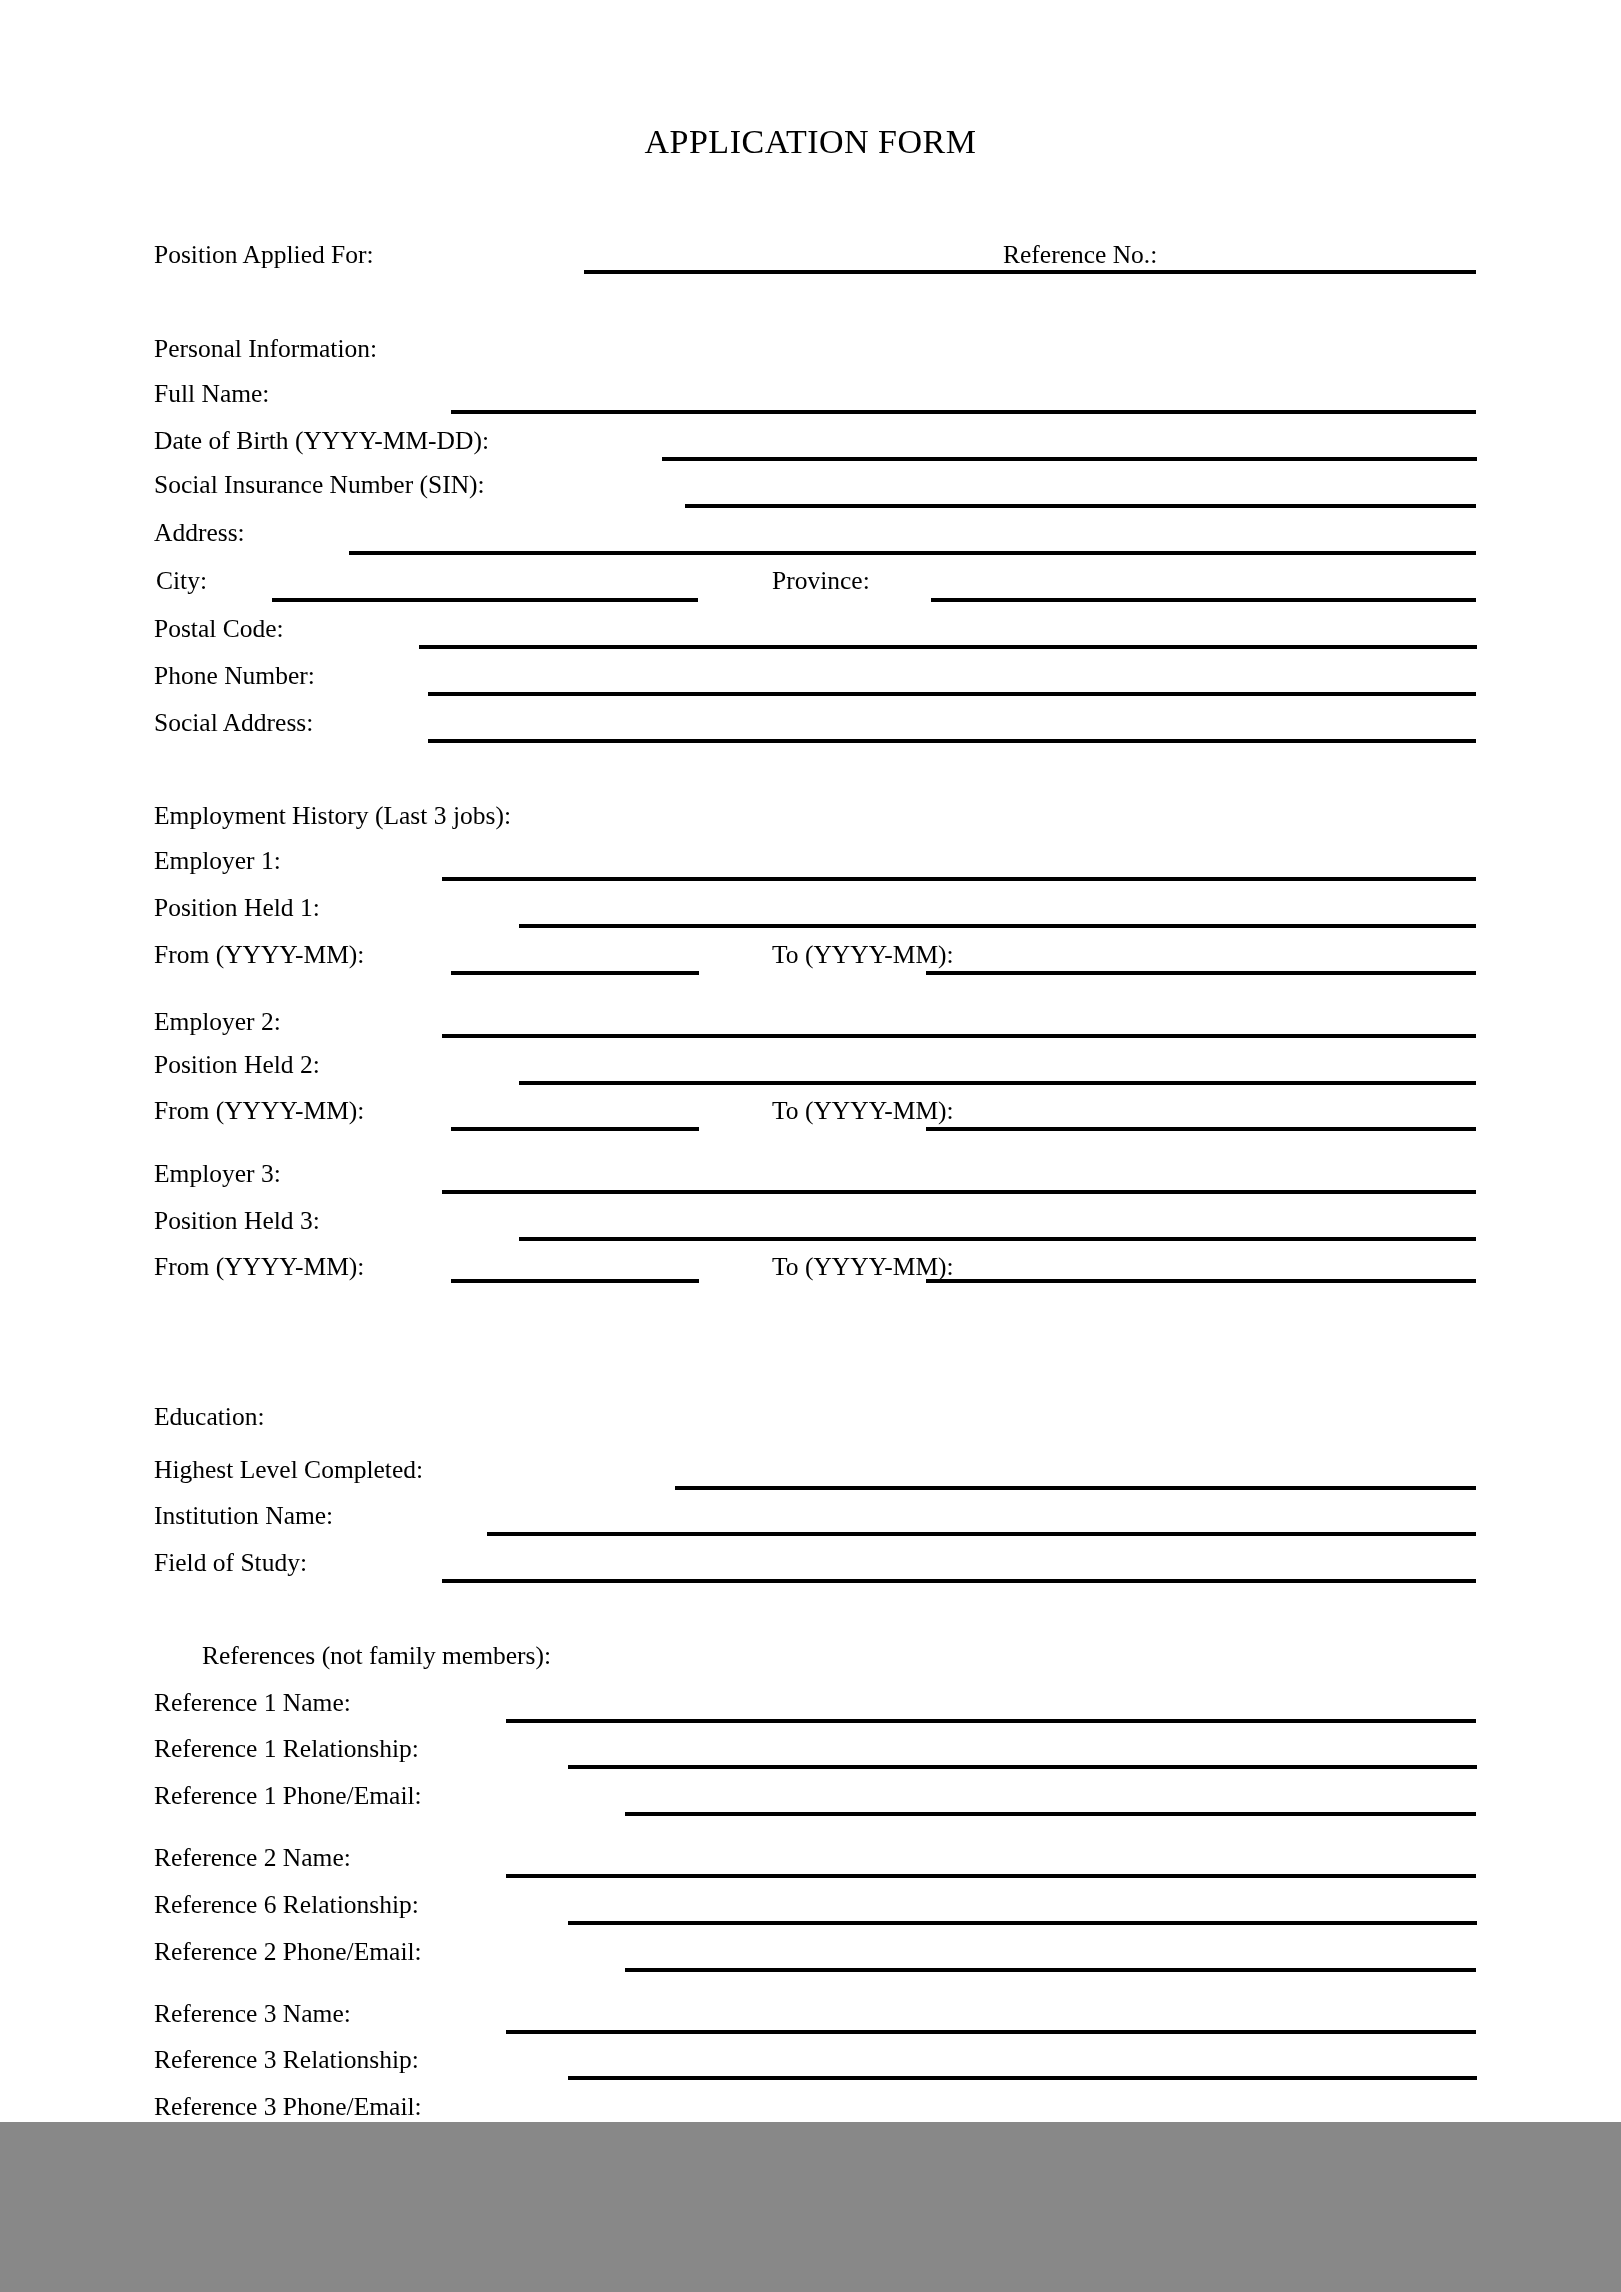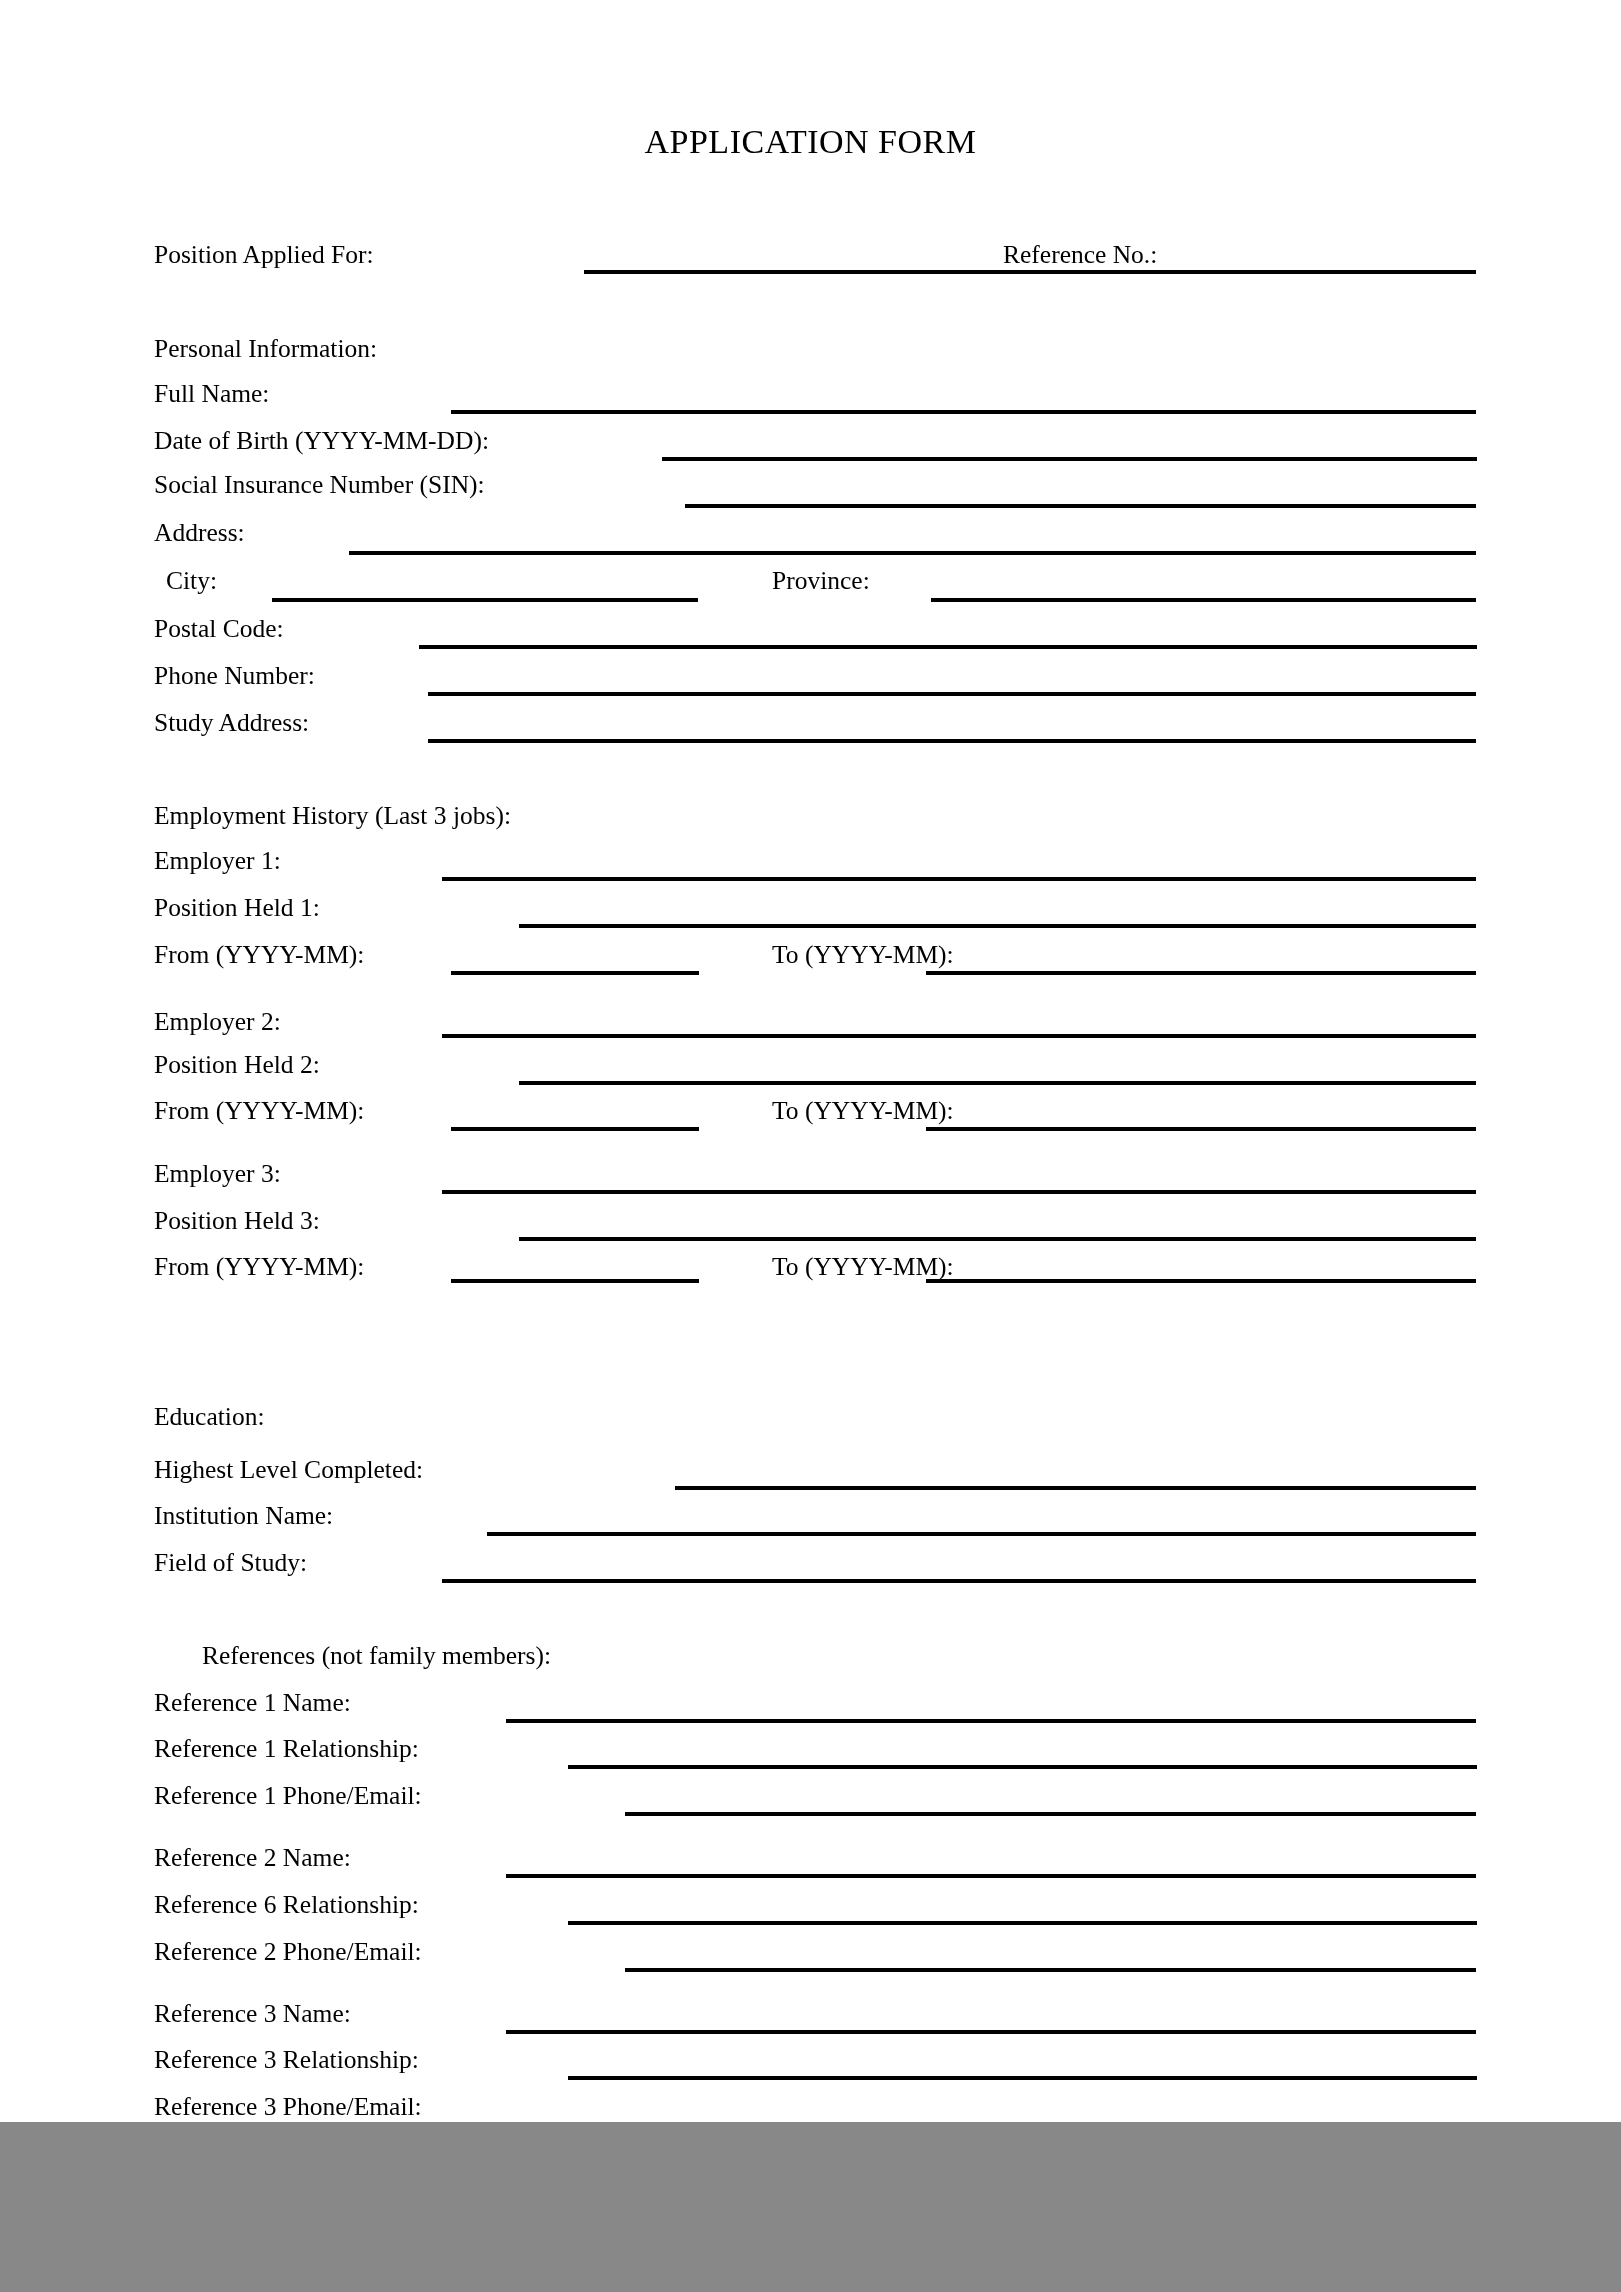--- a/index.html
+++ b/index.html
@@ -53,32 +53,32 @@
 
   <div class="lbl" style="left:154px; top:425px;">Date of Birth (YYYY-MM-DD):</div>
   <div class="rule" style="left:662px; top:457px; width:815px;"></div>
 
   <div class="lbl" style="left:154px; top:469px;">Social Insurance Number (SIN):</div>
   <div class="rule" style="left:685px; top:504px; width:791px;"></div>
 
   <div class="lbl" style="left:154px; top:517px;">Address:</div>
   <div class="rule" style="left:349px; top:551px; width:1127px;"></div>
 
-  <div class="lbl" style="left:166px; top:565px;text-align:center;">City:</div>
+  <div class="lbl" style="left:156px; top:565px;text-align:center;">City:</div>
   <div class="rule" style="left:272px; top:598px; width:426px;"></div>
   <div class="lbl" style="left:772px; top:565px;">Province:</div>
   <div class="rule" style="left:931px; top:598px; width:545px;"></div>
 
   <div class="lbl" style="left:154px; top:613px;">Postal Code:</div>
   <div class="rule" style="left:419px; top:645px; width:1058px;"></div>
 
   <div class="lbl" style="left:154px; top:660px;">Phone Number:</div>
   <div class="rule" style="left:428px; top:692px; width:1048px;"></div>
 
-  <div class="lbl" style="left:154px; top:707px;">Study Address:</div>
+  <div class="lbl" style="left:154px; top:707px;">Social Address:</div>
   <div class="rule" style="left:428px; top:739px; width:1048px;"></div>
 
   <div class="lbl" style="left:154px; top:800px;">Employment History (Last 3 jobs):</div>
 
   <div class="lbl" style="left:154px; top:845px;text-align:right;">Employer 1:</div>
   <div class="rule" style="left:442px; top:877px; width:1034px;"></div>
 
   <div class="lbl" style="left:154px; top:892px;">Position Held 1:</div>
   <div class="rule" style="left:519px; top:924px; width:957px;"></div>
 

